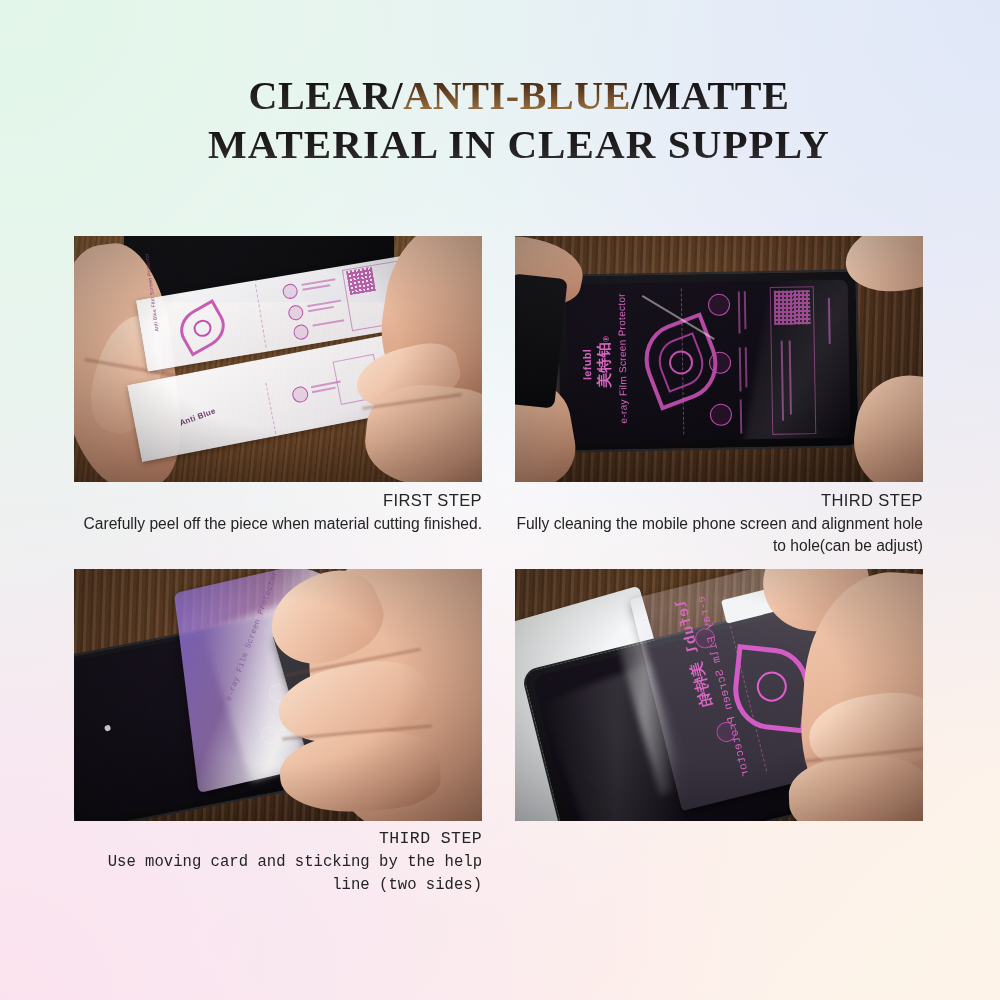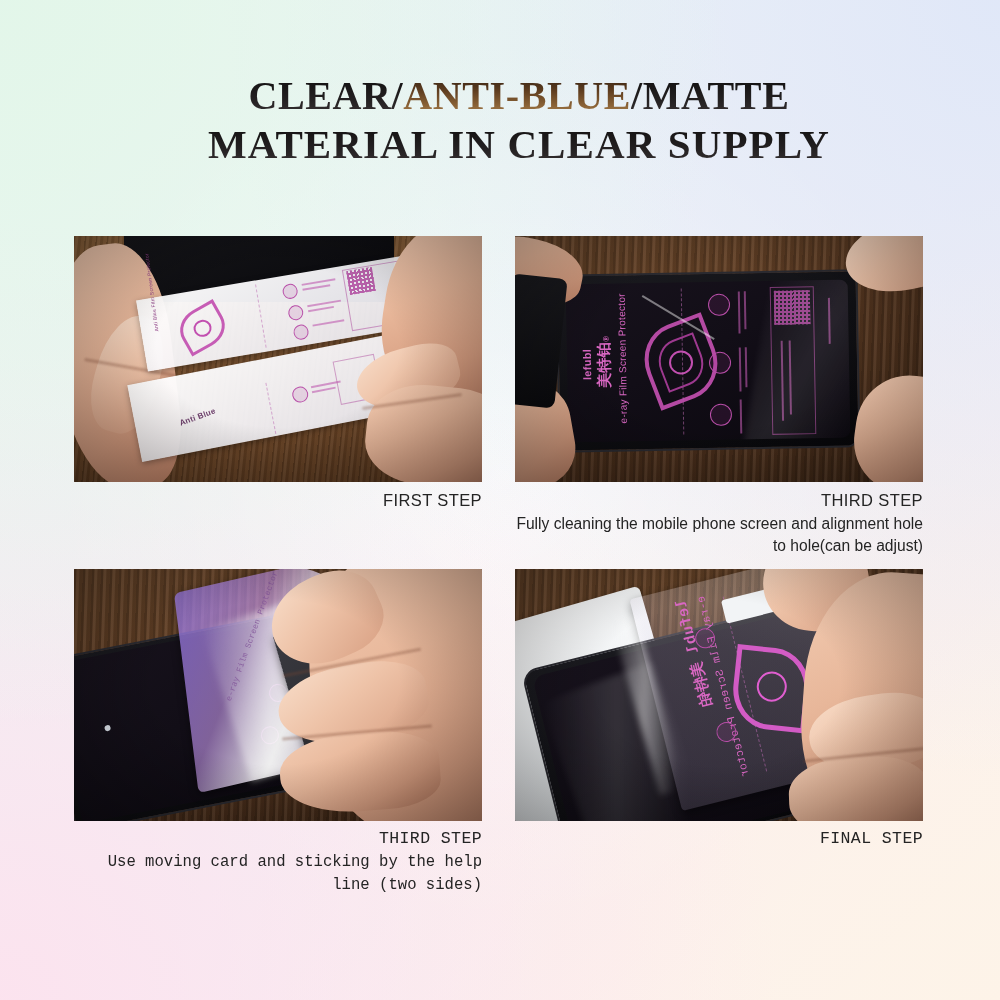--- a/index.html
+++ b/index.html
@@ -279,20 +279,21 @@
 
           <div class="skin" style="right:-30px;top:-14px;width:128px;height:180px;border-radius:46% 40% 36% 44%;transform:rotate(9deg);"></div>
           <div class="skin pale" style="right:22px;top:112px;width:104px;height:58px;border-radius:50% 36% 40% 50%;transform:rotate(-14deg);"></div>
           <div class="skin" style="right:-24px;top:150px;width:140px;height:100px;border-radius:44% 36% 30% 40%;transform:rotate(6deg);"></div>
           <div class="finger-sep" style="right:20px;top:164px;width:100px;height:3px;transform:rotate(-8deg);"></div>
           <div class="vignette"></div>
         </div>
       </div>
       <div class="caption">
         <span class="title">FIRST STEP</span>
+        <span class="body">Carefully  peel off the piece when material cutting finished.</span>
       </div>
     </div>
 
     <div class="cell r1">
       <div class="photo">
         <div class="scene">
           <div class="wood dark"></div>
 
           <div class="phone-body" style="left:42px;top:36px;width:302px;height:178px;border-radius:14px;transform:rotate(-1deg);"></div>
           <div class="phone-screen" style="left:52px;top:46px;width:282px;height:158px;border-radius:8px;transform:rotate(-1deg);">
@@ -407,18 +408,17 @@
 
           <div class="skin pale" style="left:248px;top:-36px;width:106px;height:98px;border-radius:50% 46% 40% 50%;transform:rotate(-10deg);"></div>
           <div class="skin" style="right:-70px;top:4px;width:190px;height:260px;border-radius:44% 36% 30% 42%;transform:rotate(4deg);"></div>
           <div class="skin pale" style="right:-16px;top:126px;width:130px;height:74px;border-radius:48% 40% 36% 48%;transform:rotate(-8deg);"></div>
           <div class="skin" style="right:-6px;top:188px;width:140px;height:80px;border-radius:44% 38% 32% 44%;transform:rotate(-2deg);"></div>
           <div class="finger-sep" style="right:-10px;top:184px;width:130px;height:3px;transform:rotate(-6deg);"></div>
           <div class="vignette"></div>
         </div>
       </div>
       <div class="caption">
-        <span class="title">FINAL STEP</span>
       </div>
     </div>
 
   </div>
 </div>
 
 </body></html>

